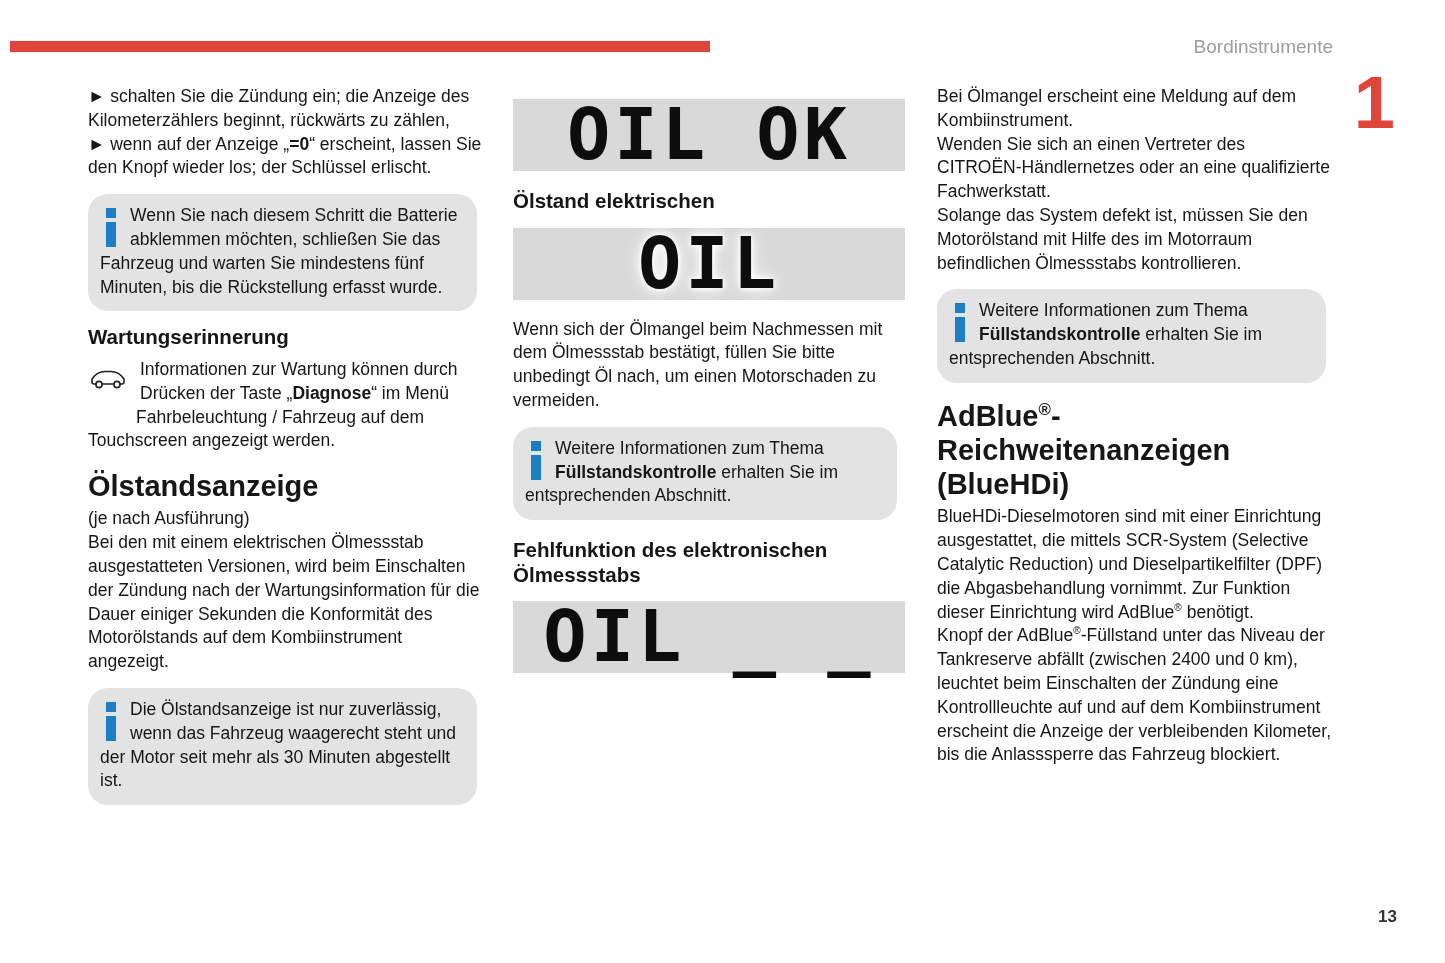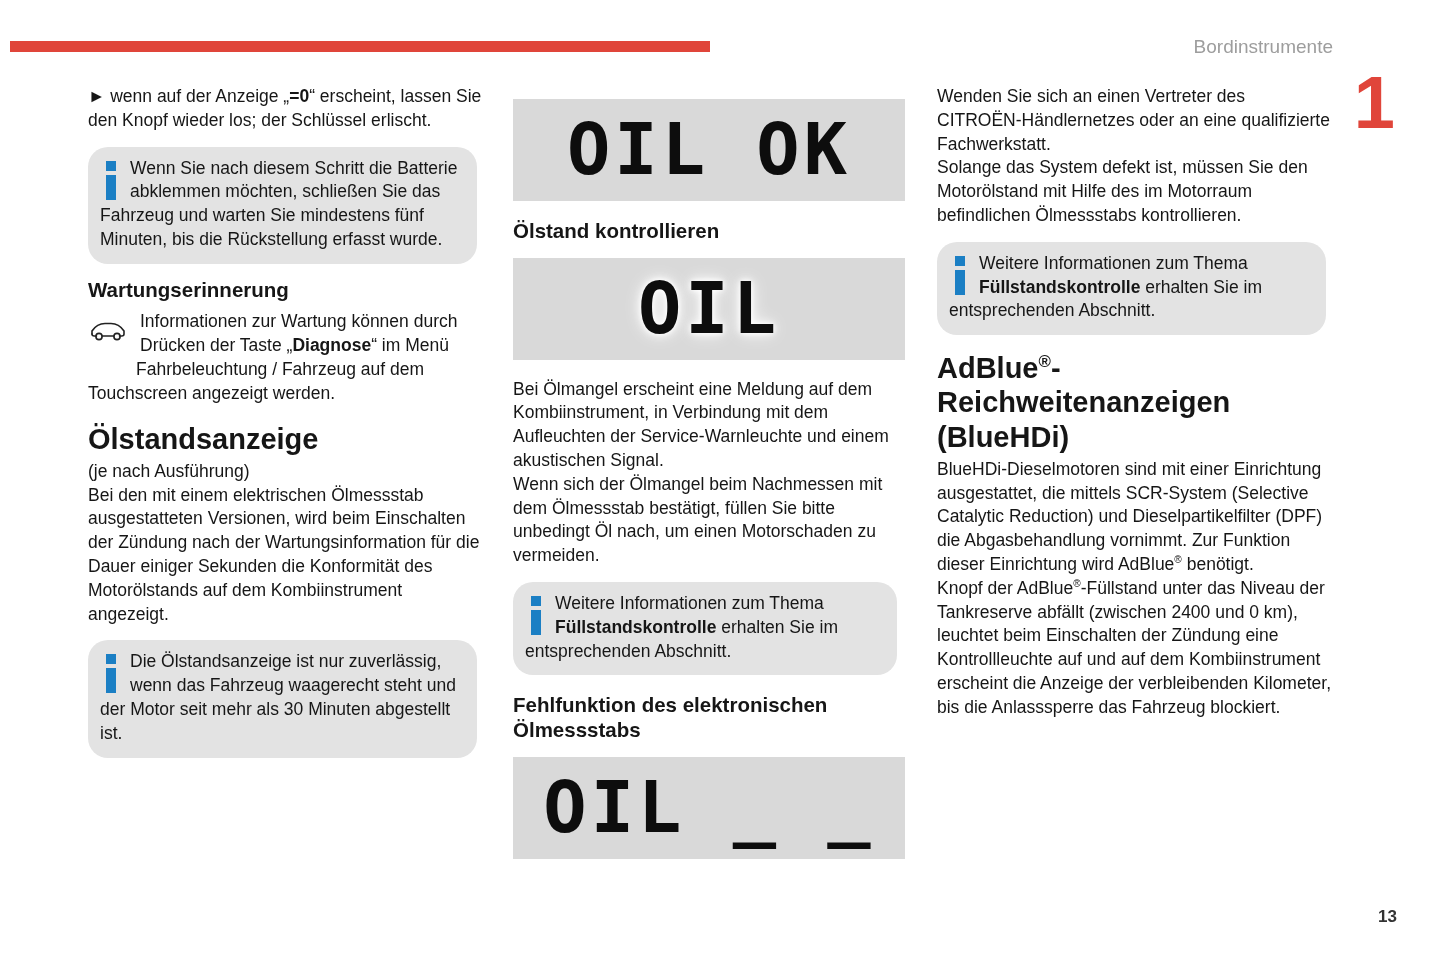--- a/index.html
+++ b/index.html
@@ -63,21 +63,21 @@
   .car-icon-wrap {
     float:left;
     width:44px; height:46px;
     padding-top:8px;
     margin-right:8px;
   }
   .maint-para { margin:10px 0 0 0; overflow:visible; }
 
   .display {
     background:#d9d9d9;
-    height:102px;
+    height:72px;
     margin:14px 0 18px 0;
     display:flex; align-items:center; justify-content:center;
     font-family:"DejaVu Sans Mono", monospace;
     font-size:72px; font-weight:bold; letter-spacing:4px;
     color:#0d0d0d;
     white-space:pre;
   }
   .display.glow span {
     text-shadow: 0 0 5px #ffffff, 0 0 10px #ffffff, 0 0 18px #ffffff;
   }
@@ -86,20 +86,21 @@
   sup { font-size:58%; vertical-align:super; line-height:0; }
 </style>
 </head>
 <body>
 
 <div class="redbar"></div>
 <div class="header-title">Bordinstrumente</div>
 <div class="chapter-num">1</div>
 
 <div class="col col1">
+  <p class="body">► schalten Sie die Zündung ein; die Anzeige des Kilometerzählers beginnt, rückwärts zu zählen,</p>
   <p class="body"><span>► wenn auf der Anzeige „</span><span style="font-weight: bold;">=0</span><span>“ erscheint, lassen Sie den Knopf wieder los; der Schlüssel erlischt.</span></p>
 
   <div class="infobox">
     <span class="i-icon">
       <svg width="14" height="40" viewBox="0 0 14 40">
         <rect x="2" y="1" width="10" height="10" fill="#1b7fc4"></rect>
         <rect x="2" y="15" width="10" height="25" fill="#1b7fc4"></rect>
       </svg>
     </span>
     <span>Wenn Sie nach diesem Schritt die Batterie abklemmen möchten, schließen Sie das Fahrzeug und warten Sie mindestens fünf Minuten, bis die Rückstellung erfasst wurde.</span>
@@ -132,45 +133,45 @@
     </span>
     <span>Die Ölstandsanzeige ist nur zuverlässig, wenn das Fahrzeug waagerecht steht und der Motor seit mehr als 30 Minuten abgestellt ist.</span>
   </div>
 </div>
 
 <div class="col col2">
   <div class="display">
     <span>OIL OK</span>
   </div>
 
-  <h2 class="sec">Ölstand kontrollieren</h2>
+  <h2 class="sec">Ölstand elektrischen</h2>
   <div class="display glow">
     <span>OIL</span>
   </div>
 
-  <p class="body">Bei Ölmangel erscheint eine Meldung auf dem Kombiinstrument, in Verbindung mit dem Aufleuchten der Service-Warnleuchte und einem akustischen Signal.</p>
   <p class="body">Wenn sich der Ölmangel beim Nachmessen mit dem Ölmessstab bestätigt, füllen Sie bitte unbedingt Öl nach, um einen Motorschaden zu vermeiden.</p>
 
   <div class="infobox">
     <span class="i-icon">
       <svg width="14" height="40" viewBox="0 0 14 40">
         <rect x="2" y="1" width="10" height="10" fill="#1b7fc4"></rect>
         <rect x="2" y="15" width="10" height="25" fill="#1b7fc4"></rect>
       </svg>
     </span>
     <span><span>Weitere Informationen zum Thema </span><span style="font-weight: bold;">Füllstandskontrolle</span><span> erhalten Sie im entsprechenden Abschnitt.</span></span>
   </div>
 
   <h2 class="sec" style="margin-top:18px;">Fehlfunktion des elektronischen Ölmessstabs</h2>
   <div class="display last">
     <span>OIL _ _</span>
   </div>
 </div>
 
 <div class="col col3">
+  <p class="body">Bei Ölmangel erscheint eine Meldung auf dem Kombiinstrument.</p>
   <p class="body">Wenden Sie sich an einen Vertreter des CITROËN-Händlernetzes oder an eine qualifizierte Fachwerkstatt.</p>
   <p class="body">Solange das System defekt ist, müssen Sie den Motorölstand mit Hilfe des im Motorraum befindlichen Ölmessstabs kontrollieren.</p>
 
   <div class="infobox">
     <span class="i-icon">
       <svg width="14" height="40" viewBox="0 0 14 40">
         <rect x="2" y="1" width="10" height="10" fill="#1b7fc4"></rect>
         <rect x="2" y="15" width="10" height="25" fill="#1b7fc4"></rect>
       </svg>
     </span>

